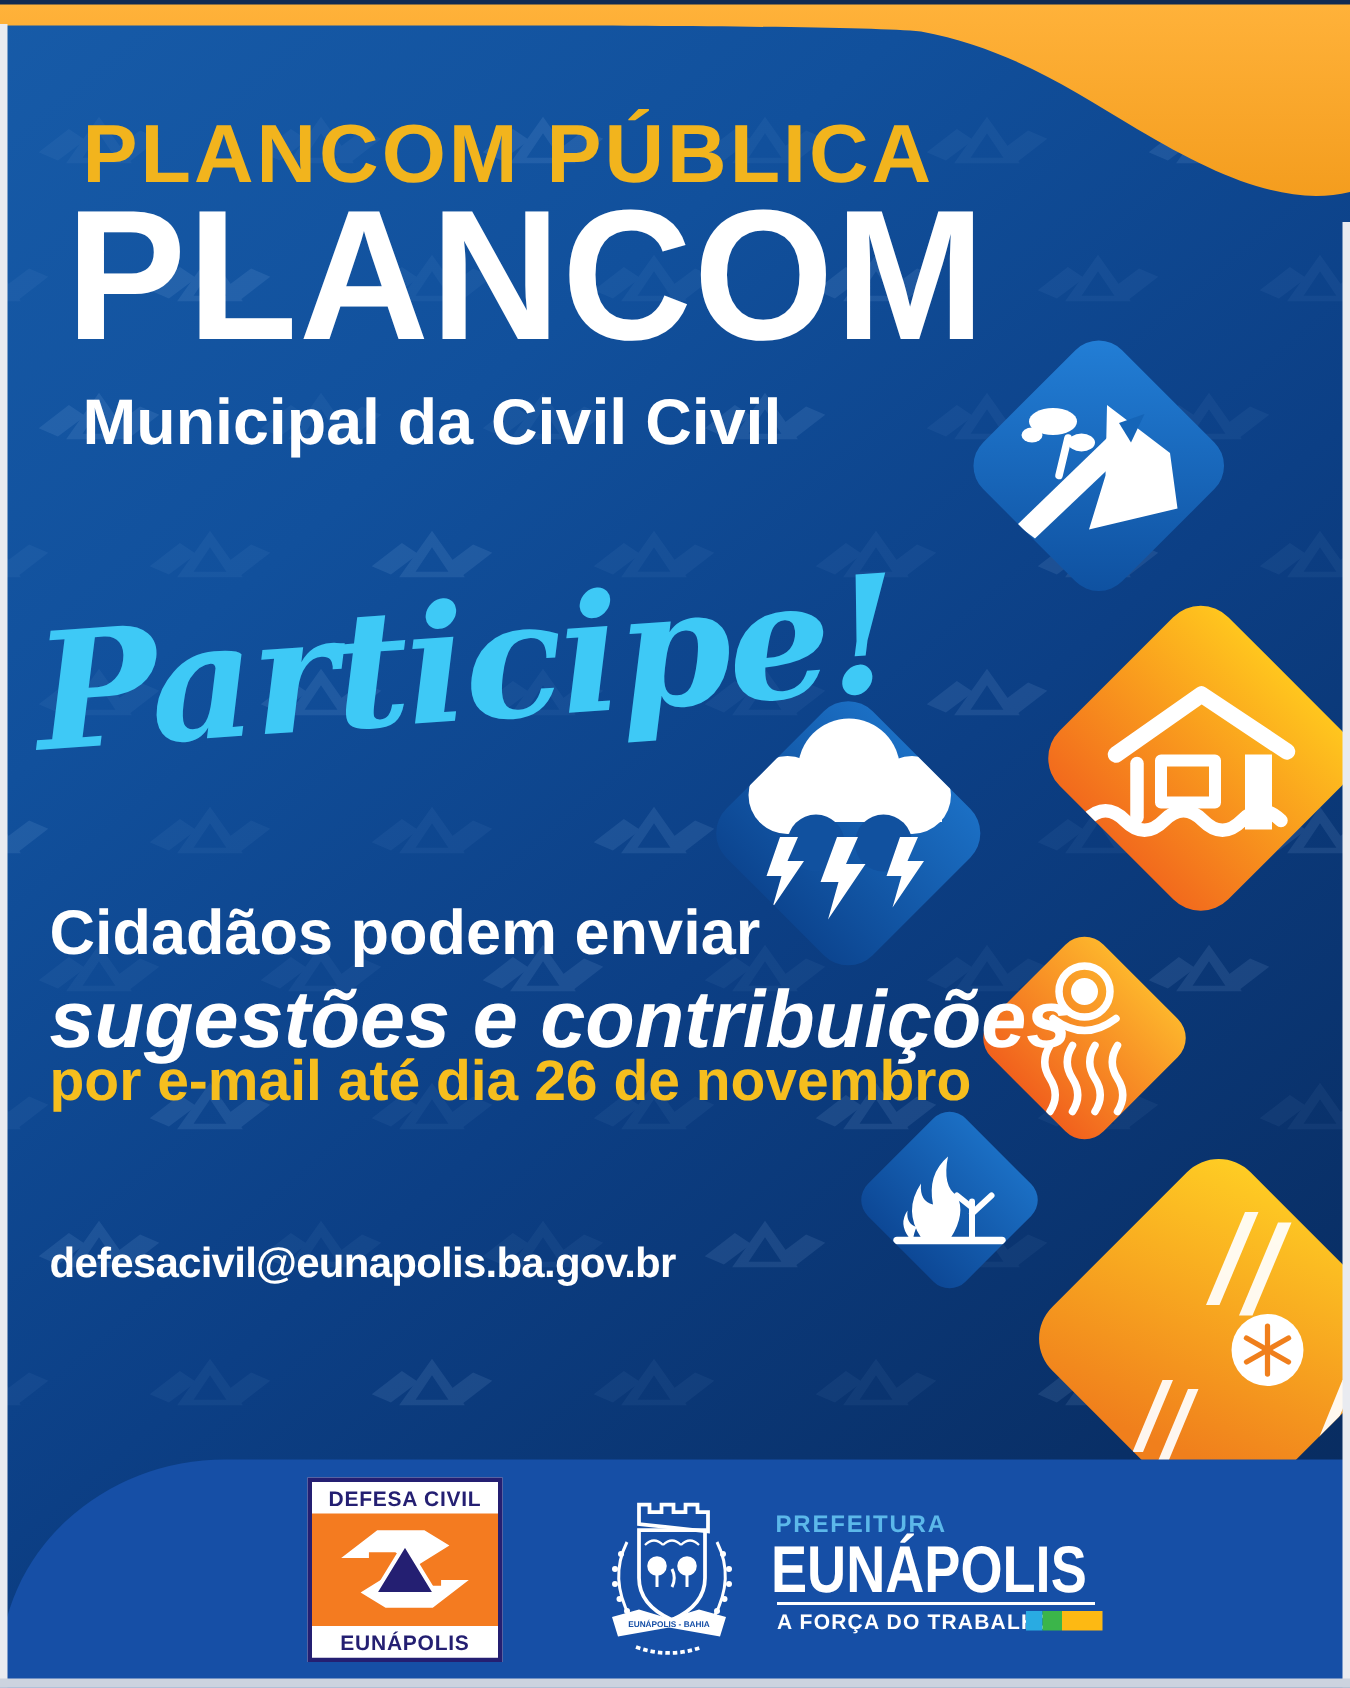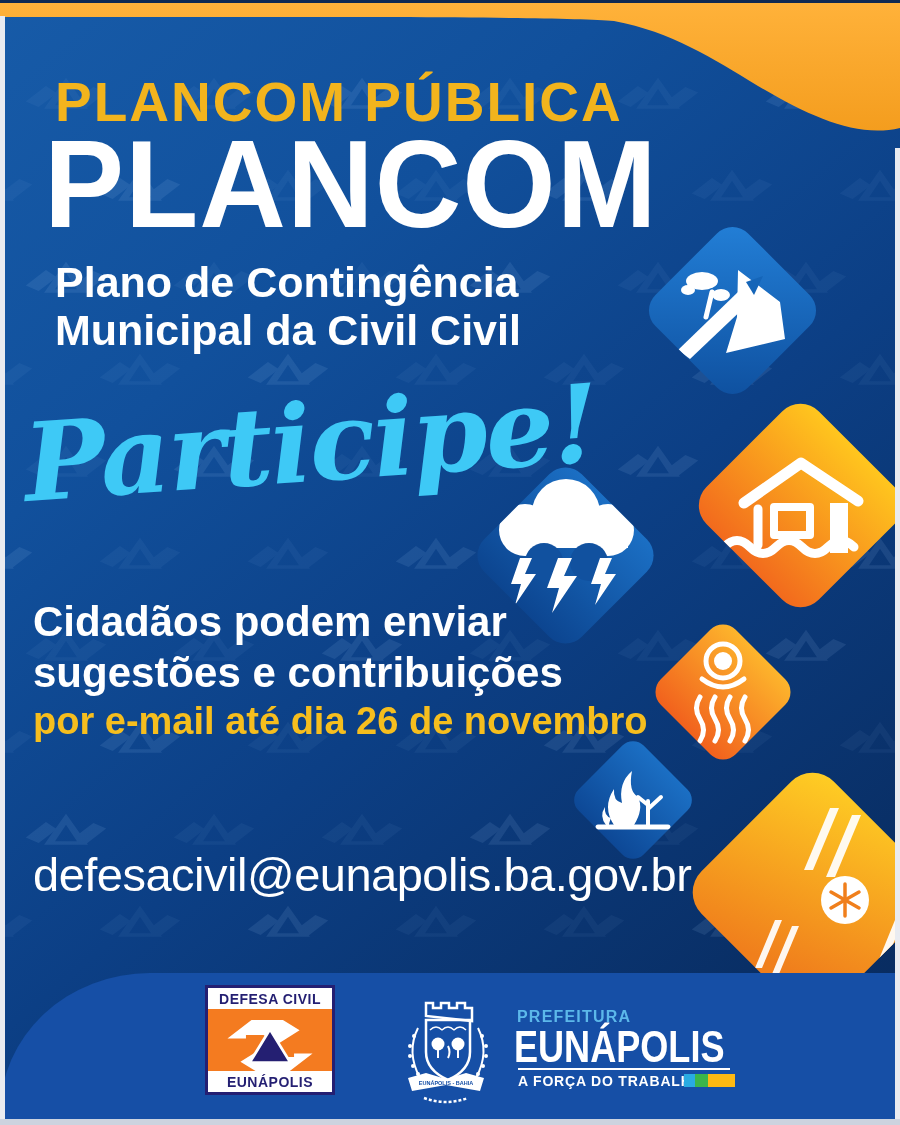--- a/index.html
+++ b/index.html
@@ -15,26 +15,26 @@
   .bottom-strip{position:absolute;left:0;bottom:0;width:100%;height:6px;background:#ccd3df;z-index:40;}
   .top-wave{position:absolute;left:0;top:0;z-index:9;}
   .diamond{position:absolute;z-index:10;}
   .txt{position:absolute;z-index:15;white-space:nowrap;}
   .top-label{left:55px;top:70px;font-size:55px;font-weight:700;letter-spacing:2px;color:#F2B41D;}
   .title{left:44px;top:122px;font-size:120px;font-weight:700;line-height:1;color:#ffffff;letter-spacing:1px;transform:scaleY(1.03);transform-origin:left top;}
   .sub{left:55px;top:258px;font-size:43px;font-weight:700;color:#ffffff;line-height:48px;}
   .callout{left:24px;top:400px;font-family:"DejaVu Serif", serif;font-style:italic;font-weight:700;
     font-size:108px;color:#3EC9F6;transform:rotate(-4deg);transform-origin:left center;letter-spacing:-2px;}
   .body1{left:33px;top:598px;font-size:42px;font-weight:700;color:#ffffff;}
-  .body2{left:33px;top:649px;font-size:42px;font-weight:700;color:#ffffff;}
+  .body2{left:33px;top:649px;font-size:54px;font-weight:700;color:#ffffff;font-style:italic;}
   .deadline{left:33px;top:700px;font-size:38px;font-weight:700;color:#F6BE1E;}
-  .email{left:33px;top:826px;font-size:47px;font-weight:400;color:#ffffff;letter-spacing:-0.5px;margin-top:21px;}
+  .email{left:33px;top:826px;font-size:28px;font-weight:700;color:#ffffff;letter-spacing:-0.5px;}
   .footer{position:absolute;left:0;top:973px;width:100%;height:152px;background:#164FA6;
     border-top-left-radius:150px 140px;z-index:20;}
-  .dclogo{position:absolute;left:205px;top:985px;width:130px;height:110px;background:#ffffff;
+  .dclogo{position:absolute;left:205px;top:985px;width:130px;height:123px;background:#ffffff;
     border:3px solid #241F72;box-sizing:border-box;z-index:25;display:flex;flex-direction:column;}
   .dclogo .band{height:21px;display:flex;align-items:center;justify-content:center;
     font-size:14px;font-weight:700;color:#241F72;letter-spacing:0.5px;background:#fff;}
   .dclogo .mid{flex:1;background:#F47B20;position:relative;}
   .crest{position:absolute;left:396px;top:994px;z-index:25;}
   .eyebrow{left:517px;top:1008px;font-size:16px;font-weight:700;letter-spacing:1.2px;color:#5CB8EA;z-index:25;}
   .cityname{left:514px;top:1022px;font-size:44px;font-weight:700;color:#ffffff;letter-spacing:0px;
     transform:scaleX(0.82);transform-origin:left top;z-index:25;}
   .divider{position:absolute;left:518px;top:1068px;width:212px;height:2px;background:#ffffff;z-index:25;}
   .slogan{left:518px;top:1073px;font-size:14px;font-weight:700;letter-spacing:0.8px;color:#ffffff;z-index:25;}
@@ -562,21 +562,20 @@
         <stop offset="0" stop-color="#FFB23A"></stop>
           <stop offset="1" stop-color="#F49D1E"></stop>
       </linearGradient>
     </defs>
     <path d="M0 2 L900 2 L900 128 C858 138 812 118 758 86 C712 58 672 32 614 21 C560 16 280 17 0 17 Z" fill="url(#gtop)"></path>
   </svg>
 
   <div class="txt top-label">PLANCOM PÚBLICA</div>
   <div class="txt title">PLANCOM</div>
   <div class="txt sub">
-    <div>Plano de Contingência</div>
     <div>Municipal da Civil Civil</div>
   </div>
   <div class="txt callout">Participe!</div>
   <div class="txt body1">Cidadãos podem enviar</div>
   <div class="txt body2">sugestões e contribuições</div>
   <div class="txt deadline">por e-mail até dia 26 de novembro</div>
   <div class="txt email">defesacivil@eunapolis.ba.gov.br</div>
 
   <svg class="diamond" style="left:640px;top:218px;" width="185" height="185" viewBox="0 0 185 185">
     <defs>

